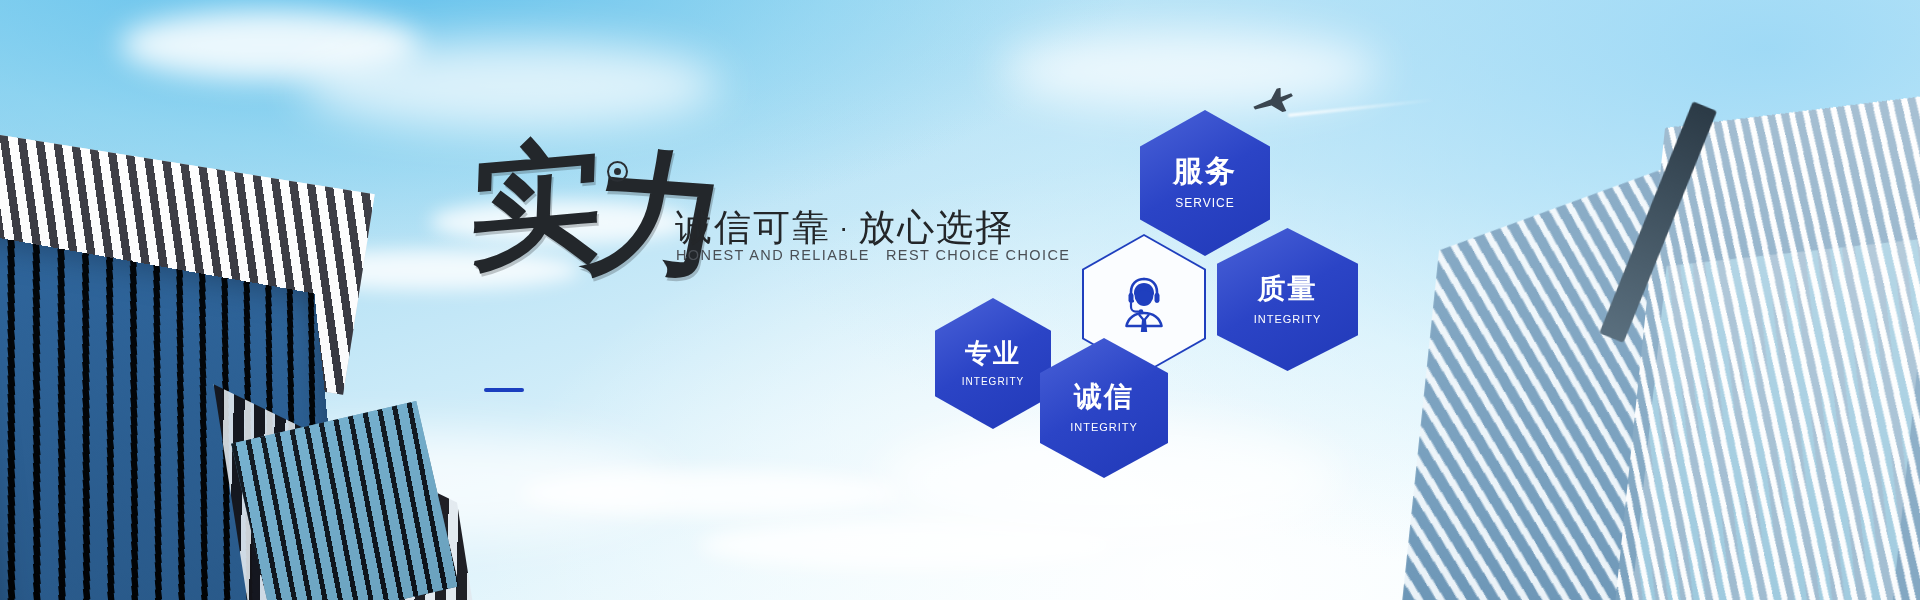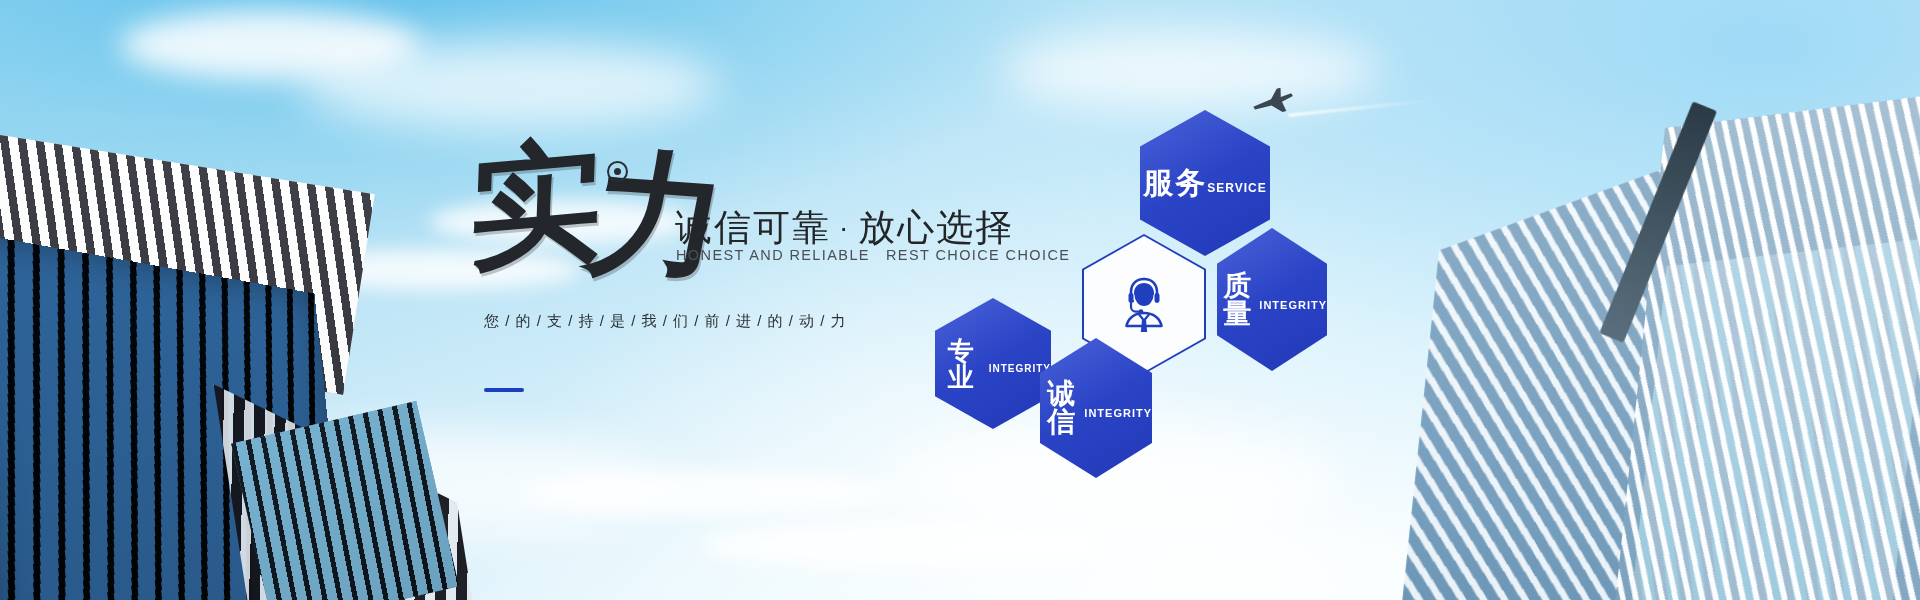--- a/index.html
+++ b/index.html
@@ -156,33 +156,33 @@
     font-size:24px;font-weight:700;color:#1d2125;letter-spacing:1.5px;white-space:nowrap;
   }
   .accent{
     position:absolute;left:14px;top:263px;width:40px;height:4px;background:#1b3fbf;border-radius:2px;
   }
 
   
   .hexwrap{position:absolute;left:1120px;top:110px;width:420px;height:400px;}
   .hex{
     position:absolute;
-    display:flex;flex-direction:row;align-items:center;justify-content:center;
+    display:flex;flex-direction:column;align-items:center;justify-content:center;
     clip-path:polygon(50% 0%,100% 25%,100% 75%,50% 100%,0% 75%,0% 25%);
     background:linear-gradient(150deg,#4a62d8 0%,#2b44c6 48%,#2139b8 100%);
     color:#fff;text-align:center;
   }
   .hex .cn{font-weight:700;line-height:1;letter-spacing:2px;}
-  .hex .en{font-weight:700;letter-spacing:1px;margin-top:10px;}
+  .hex .en{font-weight:400;letter-spacing:1px;margin-top:10px;}
 
   .hex-service{left:20px;top:0;width:130px;height:146px;}
   .hex-service .cn{font-size:30px;}
   .hex-service .en{font-size:12px;}
 
-  .hex-quality{left:97px;top:118px;width:110px;height:143px;}
+  .hex-quality{left:97px;top:118px;width:141px;height:143px;}
   .hex-quality .cn{font-size:28px;}
   .hex-quality .en{font-size:11px;}
 
   .hex-avatar{
     position:absolute;left:-38px;top:124px;width:124px;height:140px;
     display:flex;align-items:center;justify-content:center;
   }
   .hex-avatar .outline{
     position:absolute;inset:0;
     clip-path:polygon(50% 0%,100% 25%,100% 75%,50% 100%,0% 75%,0% 25%);
@@ -192,21 +192,21 @@
     position:absolute;inset:2px;
     clip-path:polygon(50% 0%,100% 25%,100% 75%,50% 100%,0% 75%,0% 25%);
     background:#fbfdff;
   }
   .hex-avatar svg{position:relative;z-index:2;}
 
   .hex-pro{left:-185px;top:188px;width:116px;height:131px;}
   .hex-pro .cn{font-size:26px;}
   .hex-pro .en{font-size:10px;}
 
-  .hex-trust{left:-80px;top:228px;width:112px;height:140px;}
+  .hex-trust{left:-80px;top:228px;width:128px;height:140px;}
   .hex-trust .cn{font-size:28px;}
   .hex-trust .en{font-size:11px;}
 </style>
 </head>
 <body>
 
 <div class="banner">
 
   <div class="sky-top"></div>
 
@@ -254,21 +254,20 @@
 
 
     <div class="slogan">
       <span>诚信可靠</span><span class="dotsep">·</span><span>放心选择</span>
     </div>
 
     <div class="slogan-en">
       <span>HONEST AND RELIABLE</span><span class="gap"></span><span>REST CHOICE CHOICE</span>
     </div>
 
-    <div class="subline">您 / 的 / 支 / 持 / 是 / 我 / 们 / 前 / 进 / 的 / 动 / 力</div>
     <div class="accent"></div>
   </div>
 
   <div class="hexwrap">
 
     <div class="hex hex-service">
       <span class="cn">服务</span>
       <span class="en">SERVICE</span>
     </div>
 

